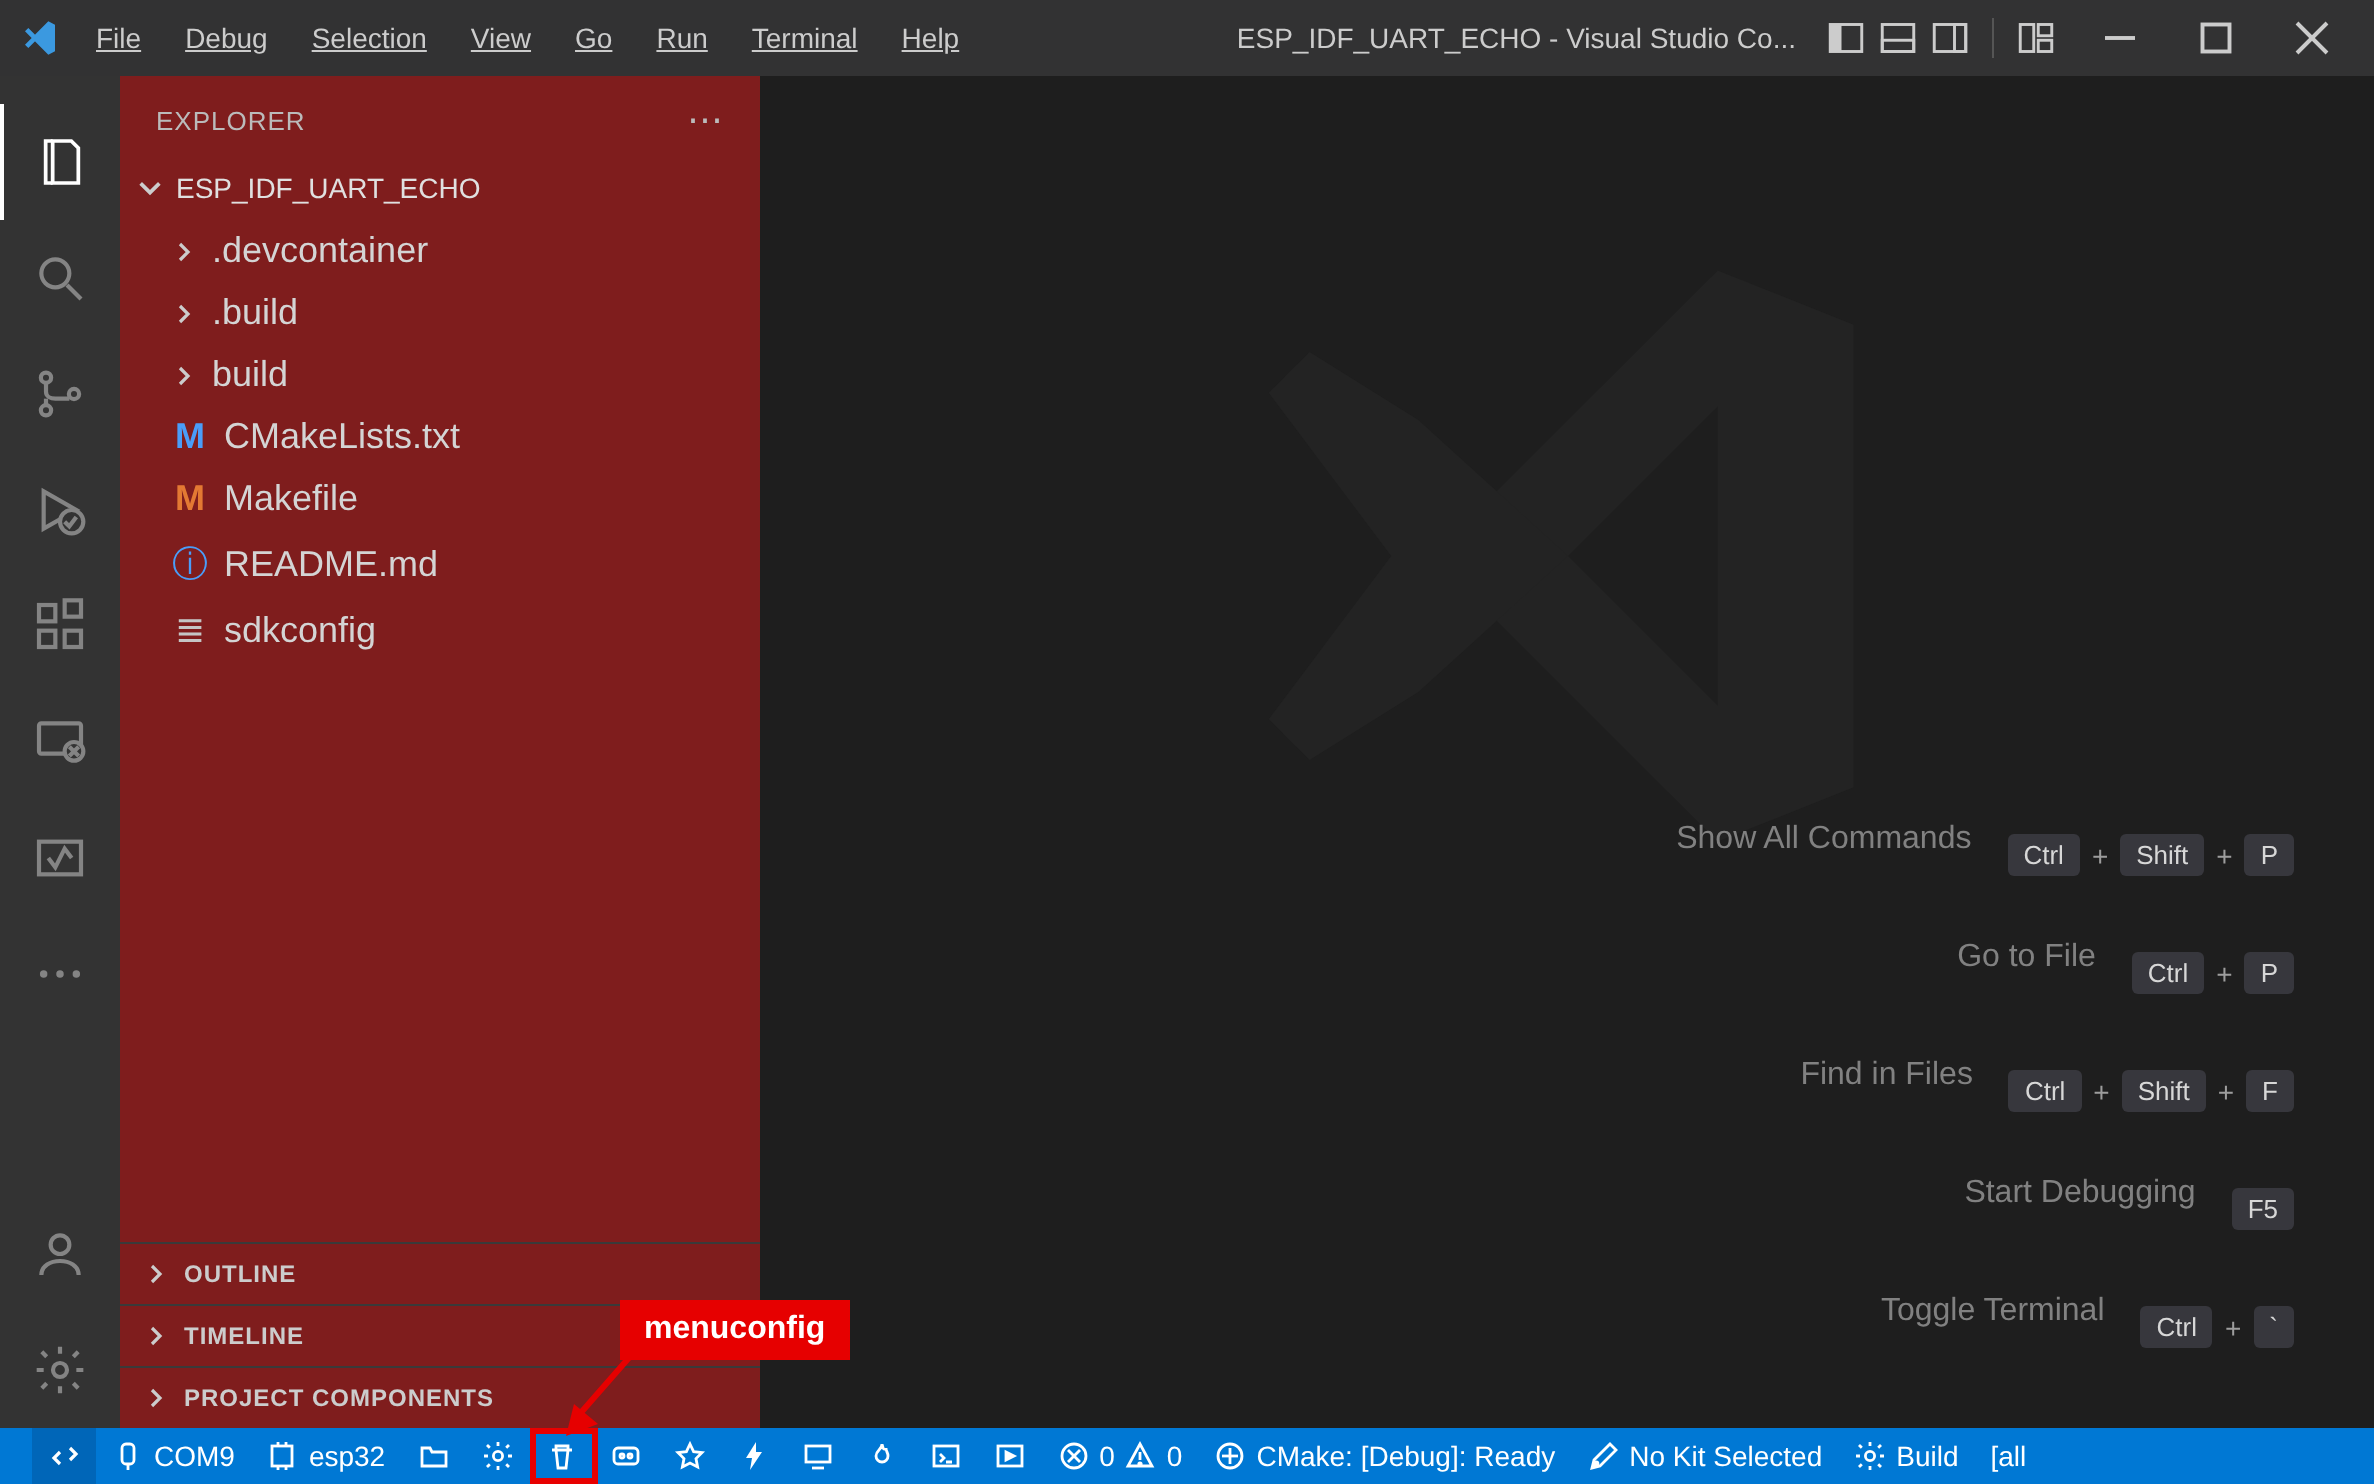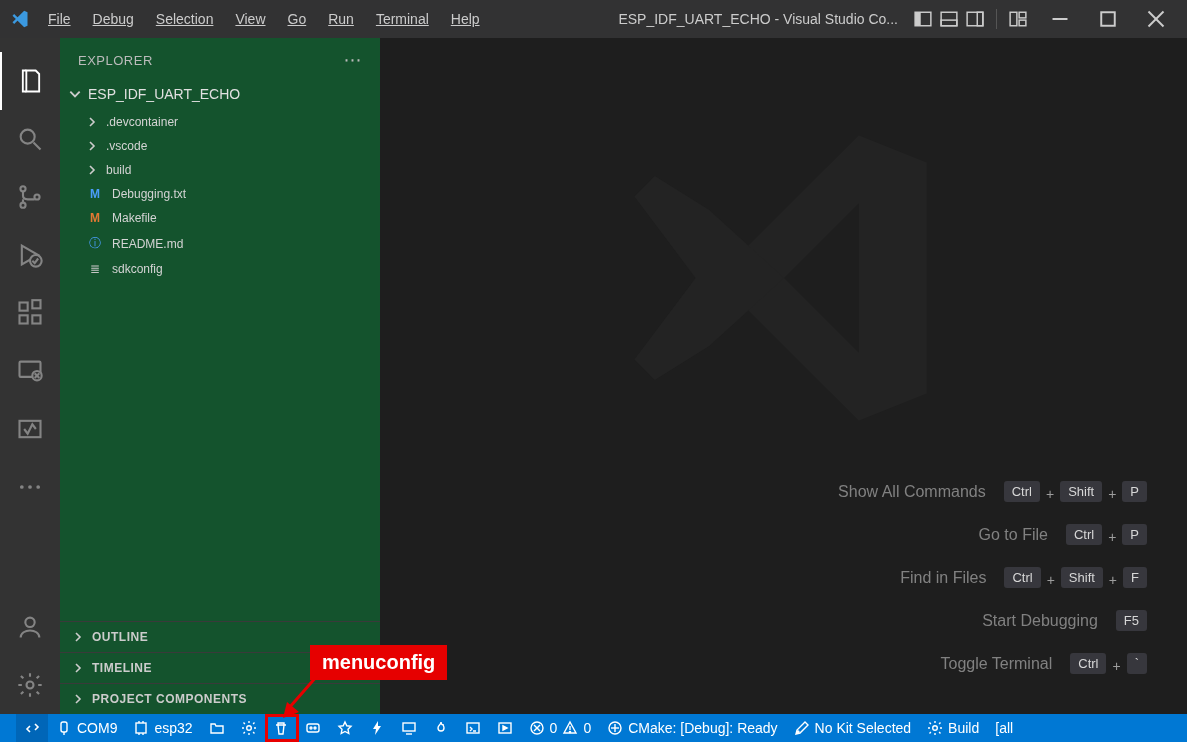--- a/index.html
+++ b/index.html
@@ -54,38 +54,38 @@
     color:#848484;
   }
   .activitybar .aicon.active { color:#ffffff; border-left:2px solid #fff; }
   .activitybar .spacer { flex:1; }
   .activitybar .aicon svg { width:28px;height:28px; }
 
   
   .sidebar {
     position:absolute; left:60px; top:38px; bottom:28px;
     width: 320px;
-    background:#14532d;
+    background:#7f1d1d;
     color:#cccccc;
     display:flex;flex-direction:column;
   }
   .sidebar-header {
     height:44px;display:flex;align-items:center;justify-content:space-between;
     padding:0 18px;font-size:13px;letter-spacing:0.5px;color:#bbbbbb;
   }
   .ellipsis-icon { font-size:18px;color:#bbb; }
   .project-header {
     display:flex;align-items:center;gap:6px;
     padding:4px 8px;font-weight:normal;font-size:14px;color:#e0e0e0;
   }
   .tree { padding:4px 0; }
   .tree-item {
     display:flex;align-items:center;gap:8px;
     padding:5px 0 5px 26px;
-    font-size:12px;color:#d4d4d4;
+    font-size:18px;color:#d4d4d4;
   }
   .tree-item .chev { width:12px;color:#ccc; }
   .tree-item .ficon { width:18px;text-align:center; }
   .ficon.blue{color:#4a9df8;font-weight:bold;}
   .ficon.orange{color:#e37933;font-weight:bold;}
   .ficon.info{color:#4a9df8;}
   .ficon.gray{color:#c5c5c5;}
   .sidebar-section {
     border-top:1px solid #3a3a3a;
     padding:8px 12px;font-size:12px;font-weight:bold;letter-spacing:0.5px;
@@ -103,21 +103,21 @@
     position:absolute;top:70px;left:50%;transform:translateX(-50%);
     opacity:1;
   }
   .kb-list {
     position:absolute;bottom:40px;right:40px;
     display:flex;flex-direction:column;gap:22px;align-items:flex-end;
     color:#818181;font-size:16px;
   }
   .kb-row{display:flex;align-items:center;gap:18px;}
   .kb-label{text-align:center;}
-  .kb-keys{display:flex;align-items:flex-end;gap:6px;color:#9d9d9d;font-size:14px;}
+  .kb-keys{display:flex;align-items:center;gap:6px;color:#9d9d9d;font-size:14px;margin-top:16px;}
   .key{background:#37373d;border-radius:3px;padding:3px 8px;color:#d7d7d7;font-size:13px;}
   .plus{color:#9d9d9d;}
 
   
   .statusbar {
     position:absolute;left:0;right:0;bottom:0;height:28px;
     background:#0078d4;
     display:flex;align-items:center;
     color:#ffffff;font-size:14px;
     padding-left:16px;
@@ -129,21 +129,21 @@
   }
   .sb-item svg{width:16px;height:16px;}
   .sb-highlight {
     position:absolute;
     border:3px solid #e80000;
     pointer-events:none;
   }
   .annotation-box {
     position:absolute;
     background:#e60000;color:#ffffff;font-weight:bold;
-    font-size:20px;padding:6px 12px;
+    font-size:16px;padding:6px 12px;
   }
 
   .chev-icon{display:inline-block;}
 </style>
 </head>
 <body>
 
 <div class="titlebar">
   <div class="logo">
     <svg viewBox="0 0 24 24" width="20" height="20">
@@ -297,31 +297,31 @@
     <div class="tree-item">
         <svg class="chev" width="12" height="12" viewBox="0 0 12 12">
           <path d="M4 2l4 4-4 4" fill="none" stroke="#ccc" stroke-width="1.6"></path>
         </svg>
         <span>.devcontainer</span>
       </div>
     <div class="tree-item">
         <svg class="chev" width="12" height="12" viewBox="0 0 12 12">
           <path d="M4 2l4 4-4 4" fill="none" stroke="#ccc" stroke-width="1.6"></path>
         </svg>
-        <span>.vscode</span>
+        <span>.build</span>
       </div>
     <div class="tree-item">
         <svg class="chev" width="12" height="12" viewBox="0 0 12 12">
           <path d="M4 2l4 4-4 4" fill="none" stroke="#ccc" stroke-width="1.6"></path>
         </svg>
         <span>build</span>
       </div>
     <div class="tree-item">
         <span class="ficon blue">M</span>
-        <span>Debugging.txt</span>
+        <span>CMakeLists.txt</span>
       </div>
     <div class="tree-item">
         <span class="ficon orange">M</span>
         <span>Makefile</span>
       </div>
     <div class="tree-item">
         <span class="ficon info">ⓘ</span>
         <span>README.md</span>
       </div>
     <div class="tree-item">

